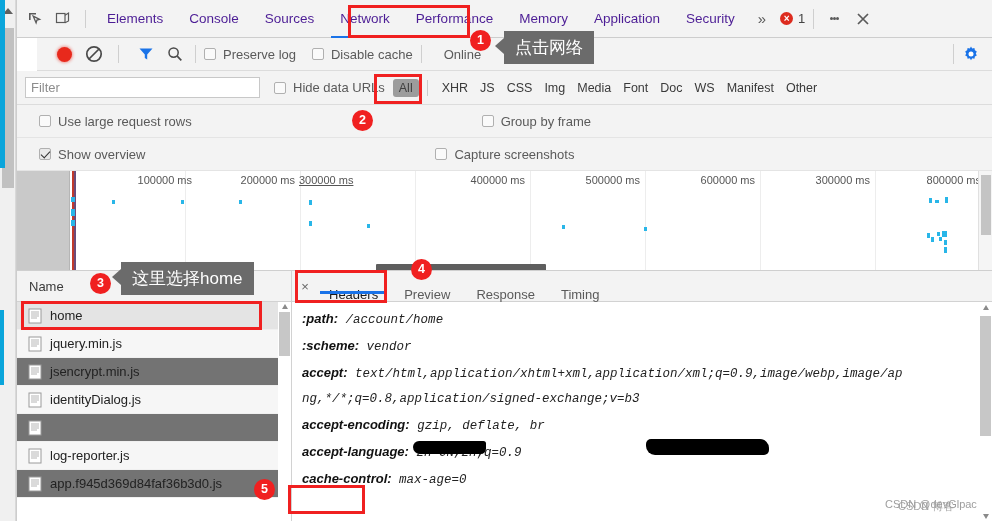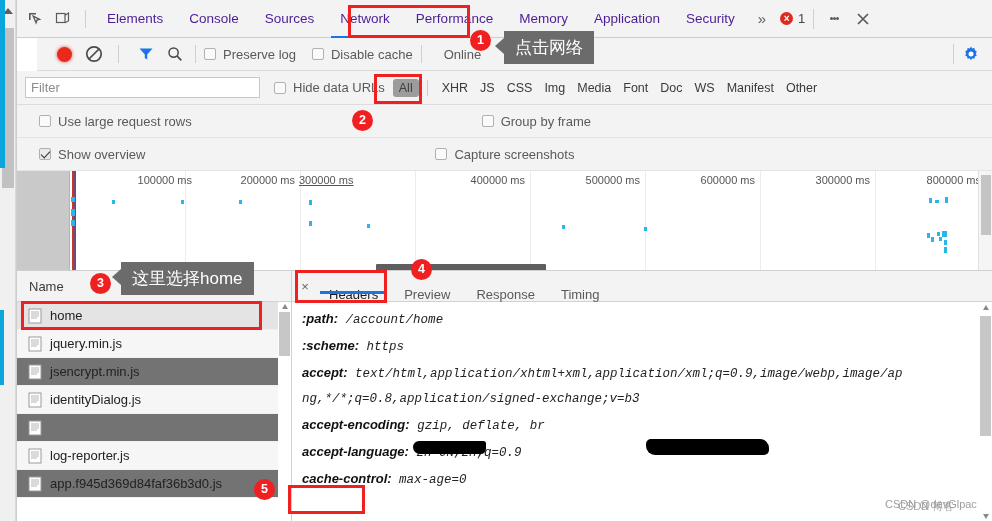--- a/index.html
+++ b/index.html
@@ -534,21 +534,21 @@
             <span>Headers</span>
             <span class="u"></span>
           </div>
           <div class="dtab">Preview</div>
           <div class="dtab">Response</div>
           <div class="dtab">Timing</div>
         </div>
 
         <div class="hdrbody">
           <div class="hline"><span class="hk">:path:</span><span class="hv"> /account/home</span></div>
-          <div class="hline"><span class="hk">:scheme:</span><span class="hv"> https</span></div>
+          <div class="hline"><span class="hk">:scheme:</span><span class="hv"> vendor</span></div>
           <div class="hline"><span class="hk">accept:</span><span class="hv"> text/html,application/xhtml+xml,application/xml;q=0.9,image/webp,image/ap</span></div>
           <div class="hline"><span class="hv">ng,*/*;q=0.8,application/signed-exchange;v=b3</span></div>
           <div class="hline"><span class="hk">accept-encoding:</span><span class="hv"> gzip, deflate, br</span></div>
           <div class="hline"><span class="hk">accept-language:</span><span class="hv"> zh-CN,zh;q=0.9</span></div>
           <div class="hline"><span class="hk">cache-control:</span><span class="hv"> max-age=0</span></div>
           <div class="hline" style="position:relative;">
             
           </div>
         </div>
 

